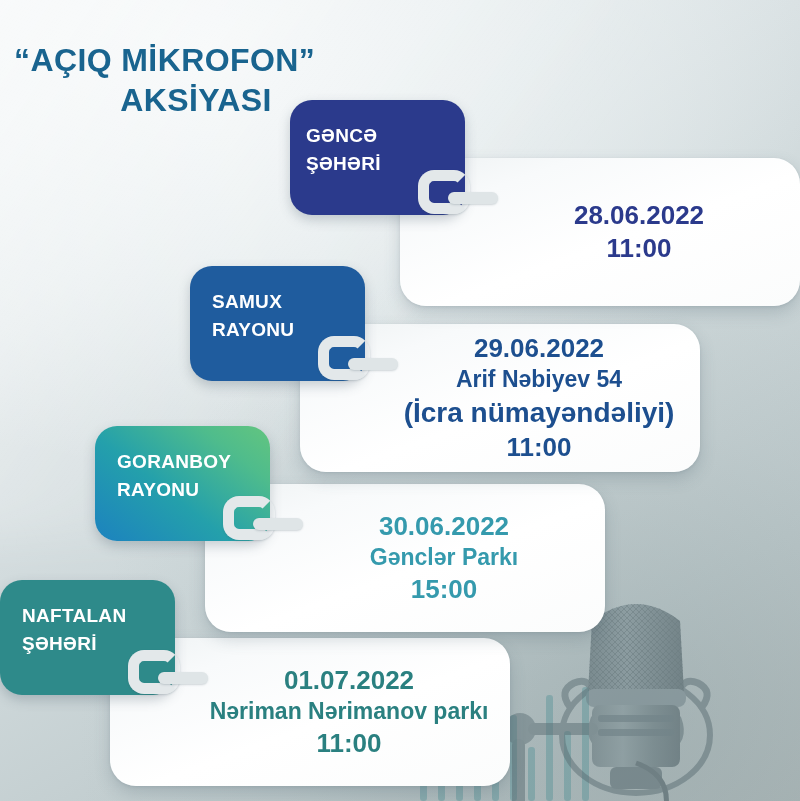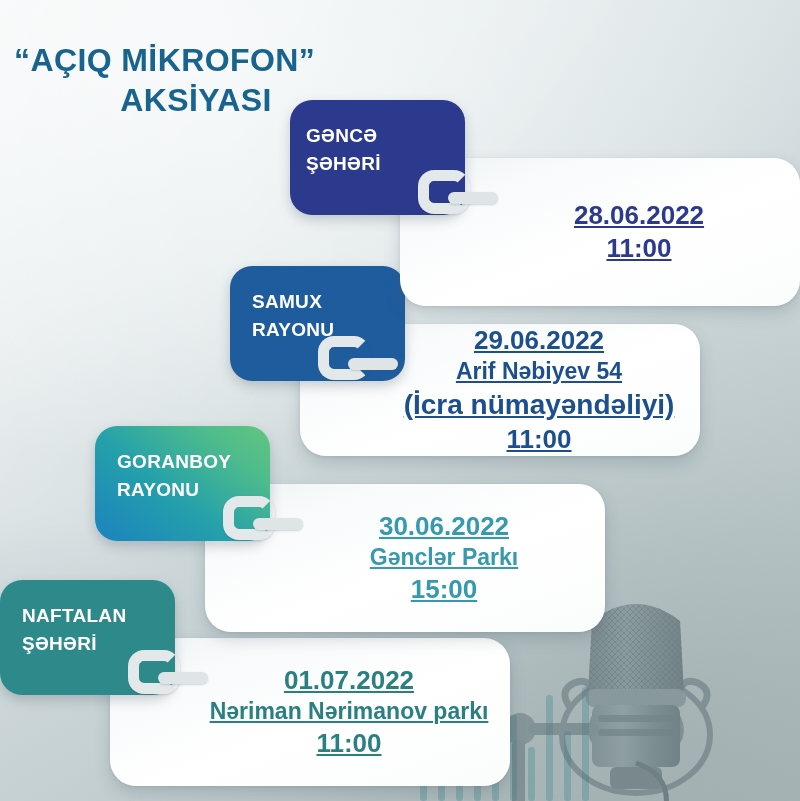--- a/index.html
+++ b/index.html
@@ -111,21 +111,21 @@
     font-weight: bold;
     font-size: 19px;
     line-height: 1.45;
     letter-spacing: 0.3px;
     box-shadow: 0 5px 12px rgba(60,80,95,0.26);
     z-index: 4;
   }
   .tab span { display: block; white-space: nowrap; }
 
   .tab-gence    { background: #2b3a8c; padding-left: 16px; }
-  .tab-samux    { background: #1f5c9e; margin-left: 40px; }
+  .tab-samux    { background: #1f5c9e; }
   .tab-goranboy { background: linear-gradient(38deg, #1c82bf 0%, #24a0ab 42%, #4fbc8c 78%, #63c57f 100%); }
   .tab-naftalan { background: #2e8a8a; }
 
   
   .card {
     position: absolute;
     left: 110px;
     top: 58px;
     width: 400px;
     height: 148px;
@@ -133,27 +133,26 @@
     background: linear-gradient(160deg, #eef2f3 0%, #f8fafb 22%, #ffffff 55%, #fbfcfc 100%);
     box-shadow: 0 7px 16px rgba(70,92,104,0.22), 0 1px 3px rgba(70,92,104,0.14);
     display: flex;
     flex-direction: column;
     align-items: center;
     justify-content: center;
     z-index: 2;
     padding: 6px 26px 6px 104px;
     text-align: center;
   }
-  .card.tall { height: 132px; }
+  .card.tall { height: 148px; }
 
   .card-line {
     font-weight: bold;
     white-space: nowrap;
     line-height: 1.28;
-    text-decoration: underline;
   }
   .card-date { font-size: 26px; }
   .card-place { font-size: 23px; }
   .card-sub { font-size: 28px; }
   .card-time { font-size: 26px; }
 
   .txt-navy  { color: #2b3a8c; }
   .txt-steel { color: #1d4f8f; }
   .txt-cyan  { color: #359aad; }
   .txt-teal  { color: #2a8080; }

